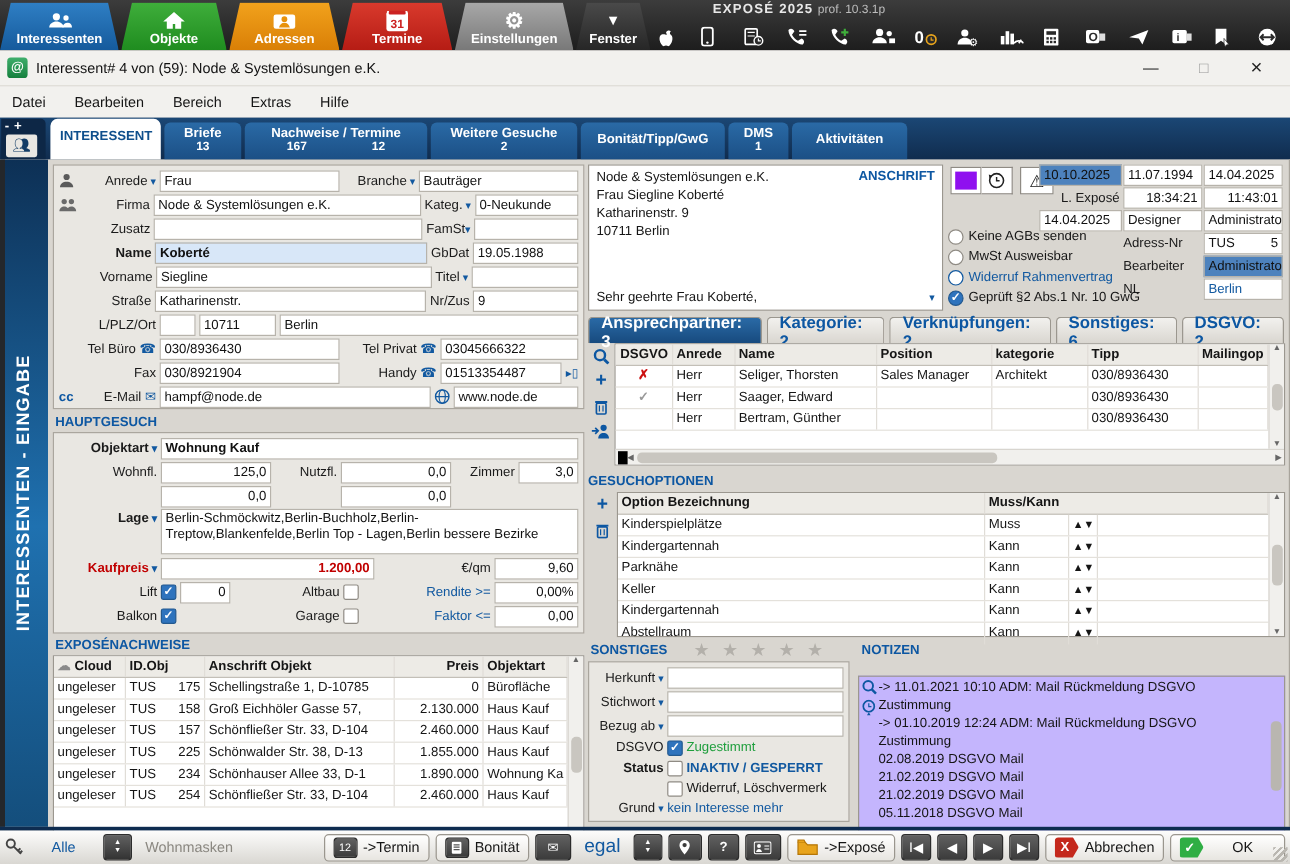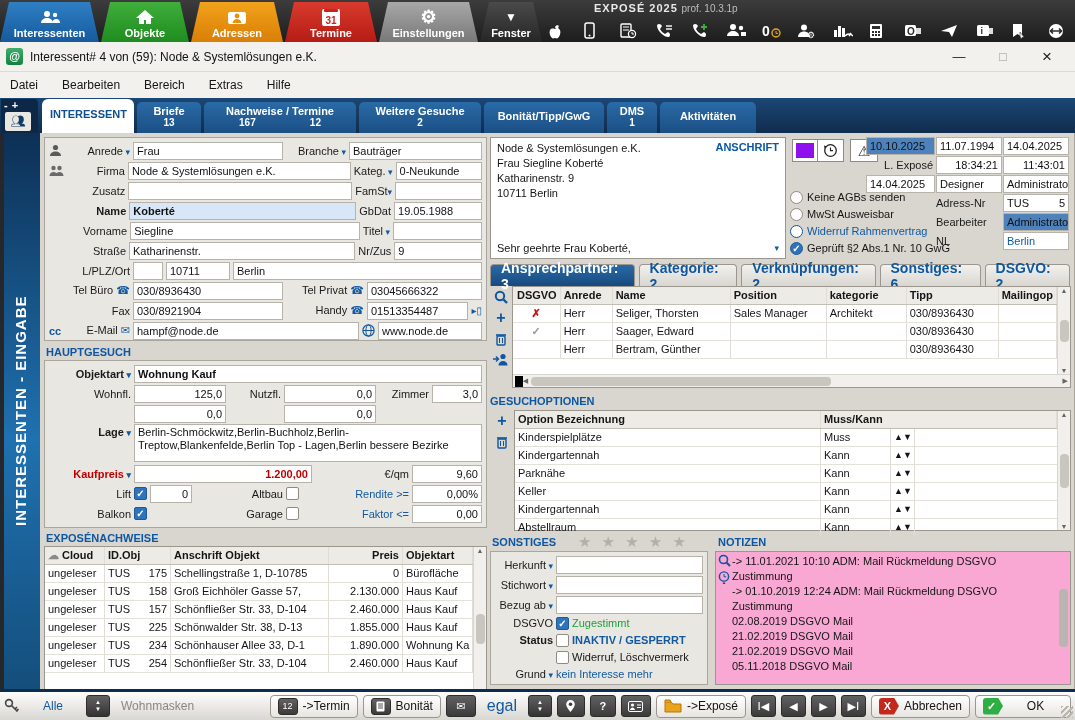--- a/index.html
+++ b/index.html
@@ -806,21 +806,21 @@
         <span class="chk"></span>
         <span>Widerruf, Löschvermerk</span>
       </div>
       <div class="frow" style="height:16px;margin-bottom:0">
         <span class="lab" style="width:58px"><span>Grund</span><span class="dd"> ▾</span></span>
         <span class="blue">kein Interesse mehr</span>
       </div>
     </div>
 
     <div class="sechead abs" style="left:718px;top:403px">NOTIZEN</div>
-    <div class="abs" style="left:715px;top:418px;width:356px;height:134px;background:#f9a8d4;border:1px solid #9b978f;display:flex">
+    <div class="abs" style="left:715px;top:430px;width:356px;height:134px;background:#c4b5fd;border:1px solid #9b978f;display:flex">
       <div style="width:16px;padding-top:2px;display:flex;flex-direction:column;align-items:center;gap:4px">
         <span>
             <svg width="13" height="13" viewBox="0 0 13 13">
               <circle cx="5.5" cy="5.5" r="4" fill="none" stroke="#0d57a2" stroke-width="1.6"></circle>
               <line x1="8.5" y1="8.5" x2="12" y2="12" stroke="#0d57a2" stroke-width="2"></line>
             </svg>
           </span>
         <span>
             <svg width="12" height="14" viewBox="0 0 12 14">
               <circle cx="6" cy="5.5" r="4.6" fill="none" stroke="#0d57a2" stroke-width="1.4"></circle>

